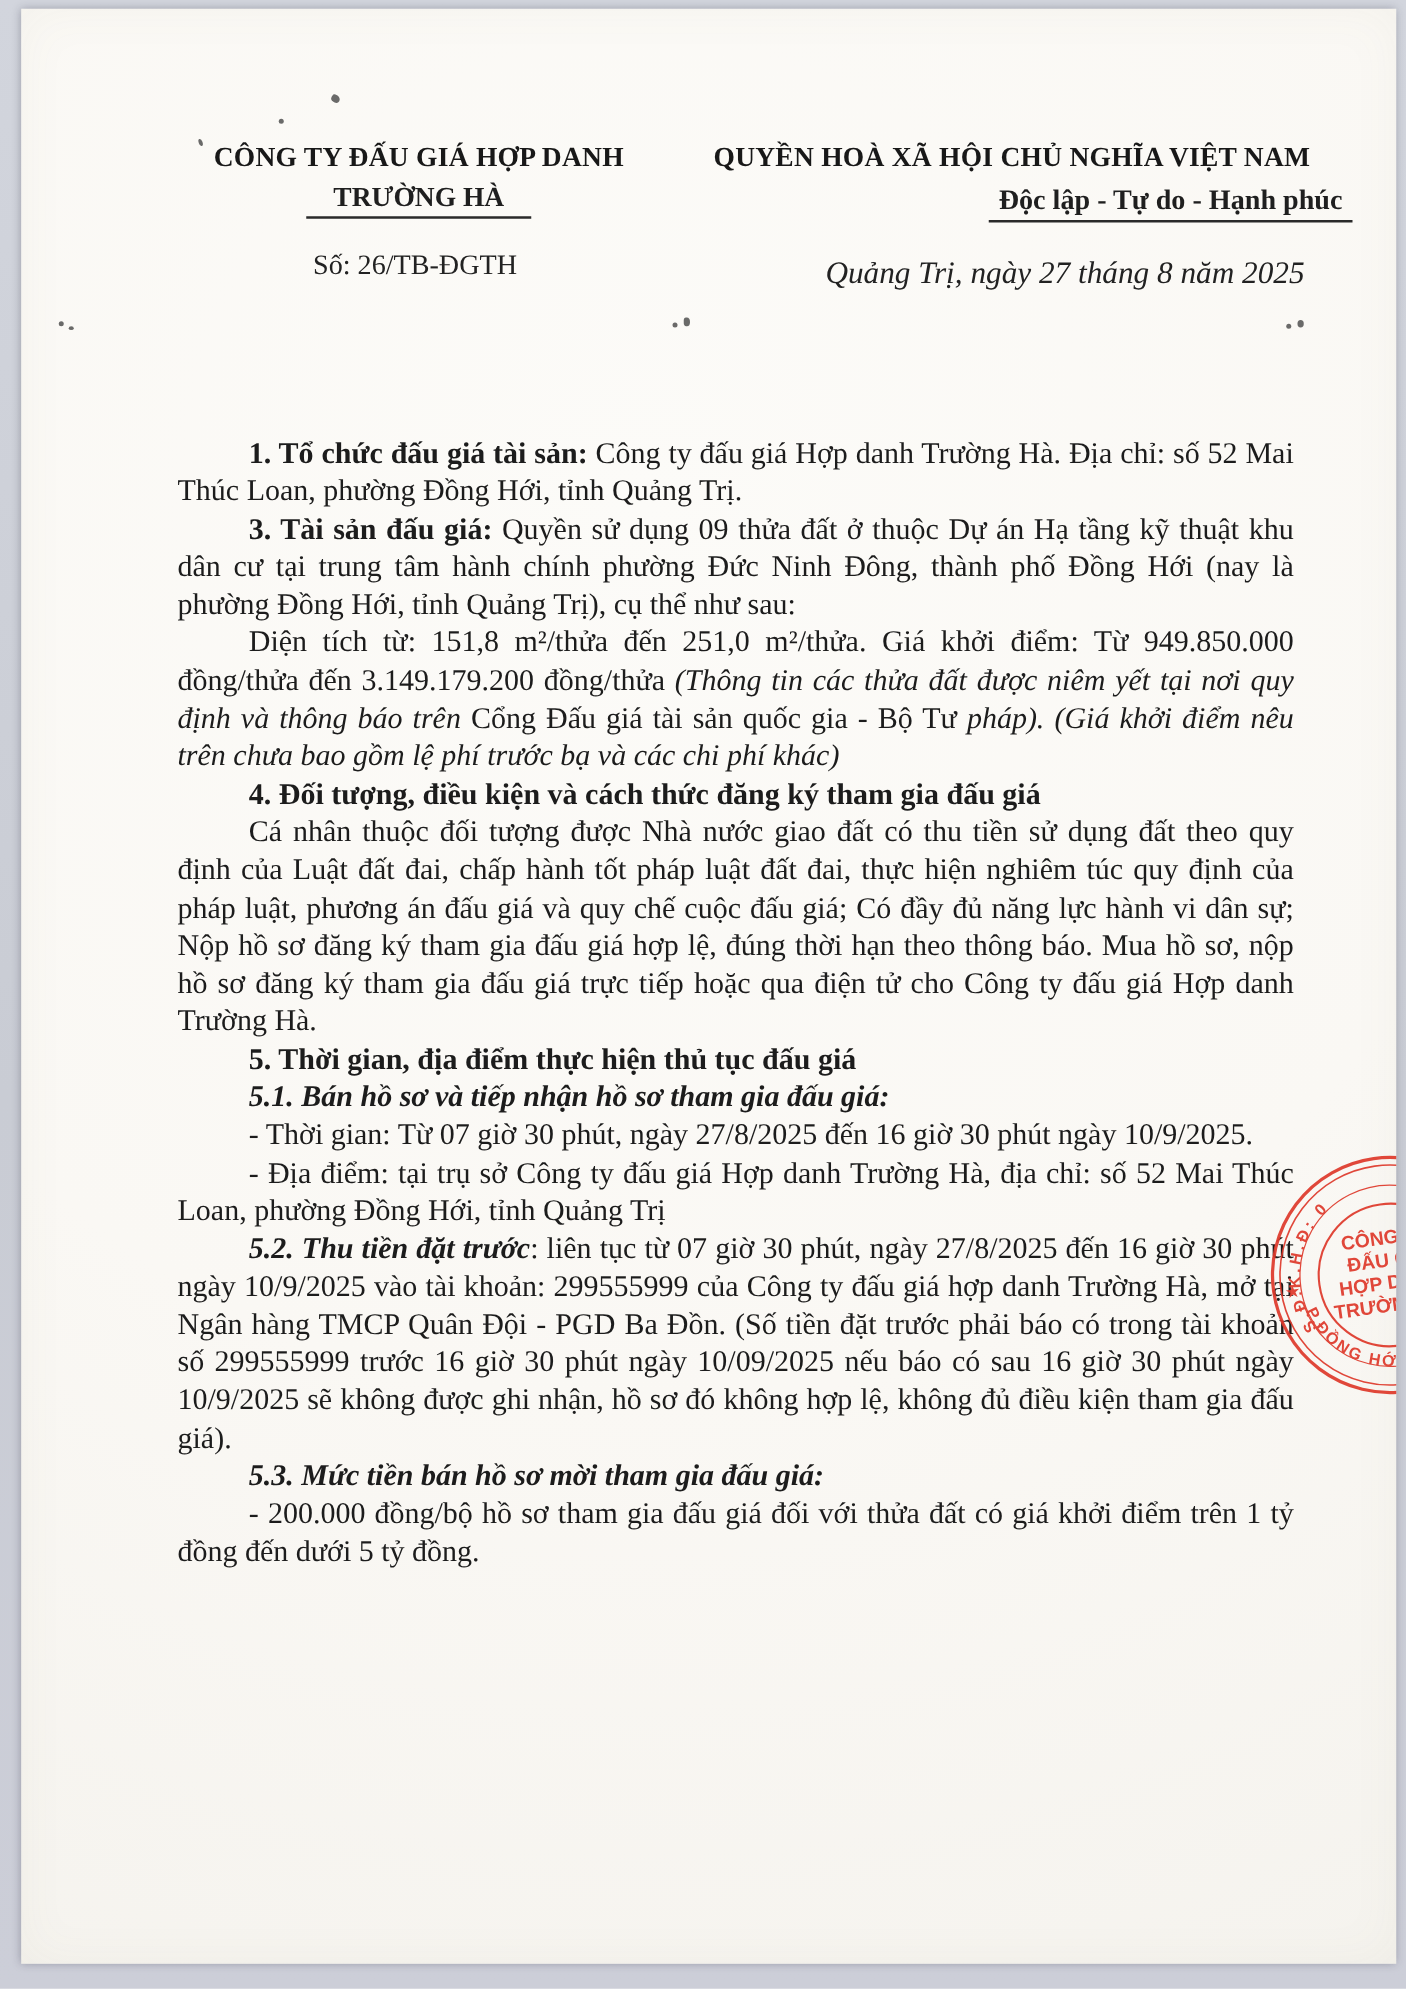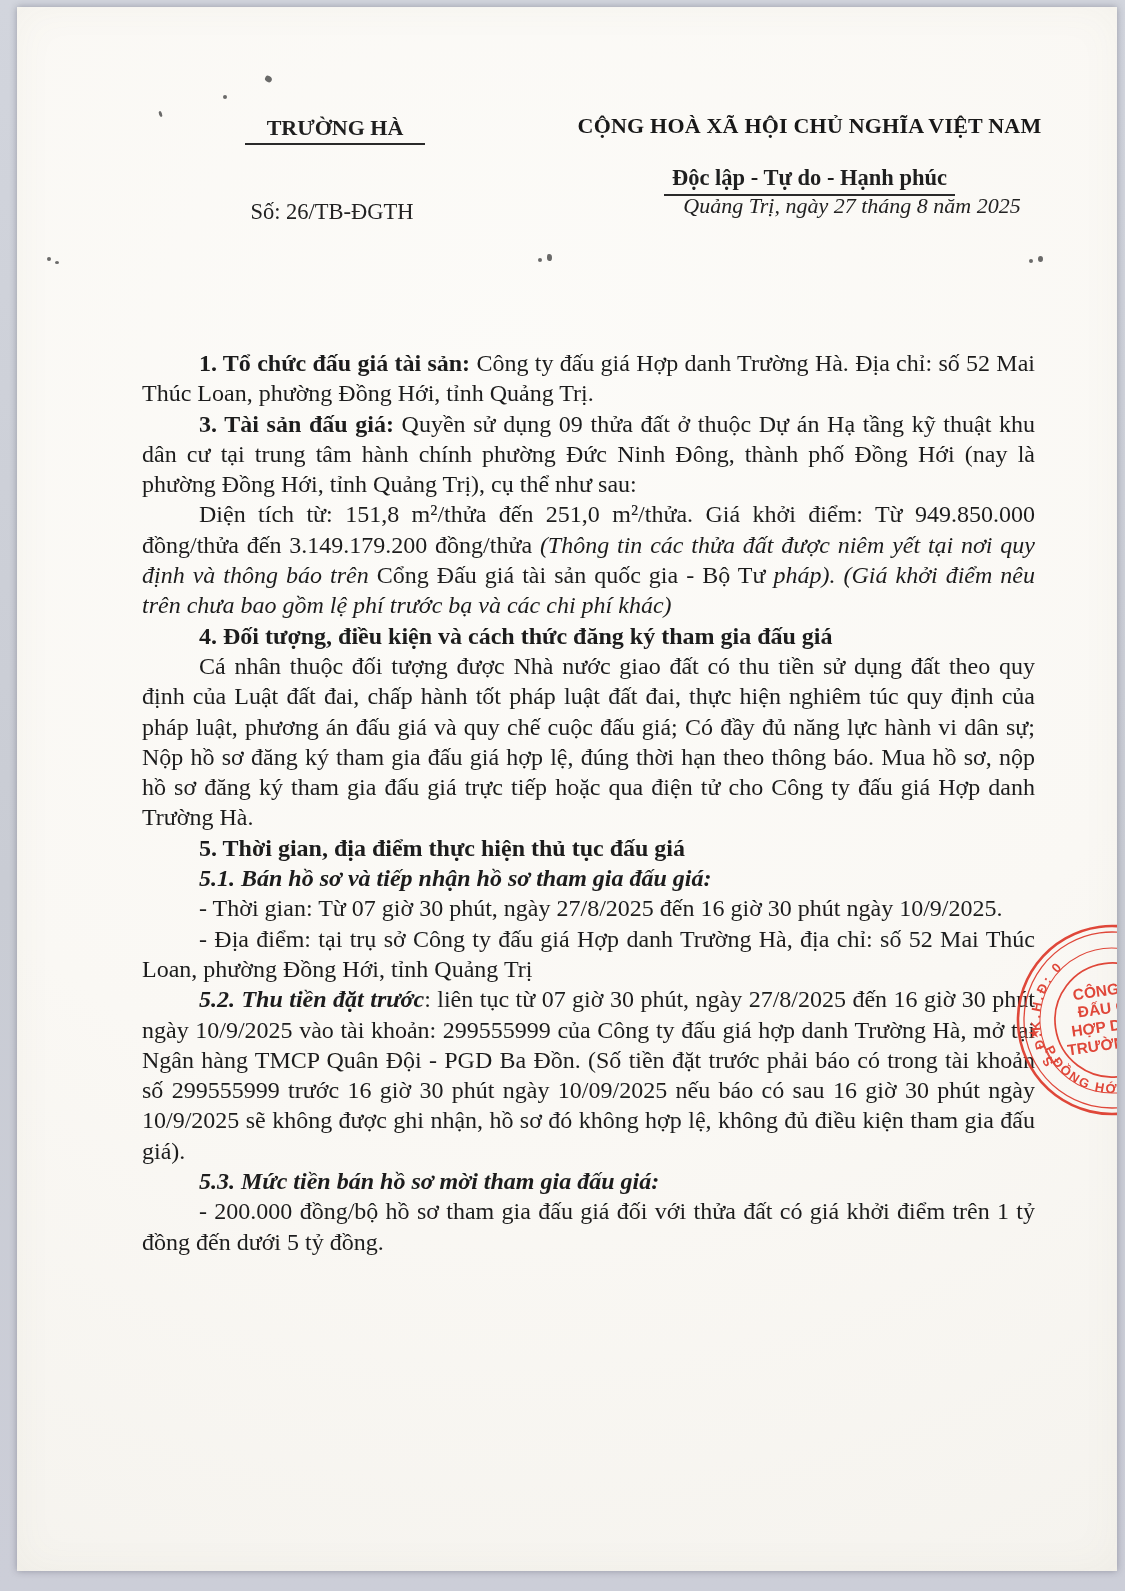--- a/index.html
+++ b/index.html
@@ -14,24 +14,24 @@
     background:radial-gradient(circle at 45% 25%, #fcfbf8 0%, #faf8f4 55%, #f5f3ee 100%);
     box-shadow:0 0 7px rgba(40,40,60,.35), inset 0 0 40px rgba(120,110,80,.05);
     overflow:hidden;
   }
   
   .hdr-left{position:absolute;top:104px;left:108px;width:420px;text-align:center;}
   .hdr-right{position:absolute;top:104px;left:520px;width:545px;text-align:center;}
   .hl1,.hr1{font-weight:bold;font-size:22px;line-height:30px;letter-spacing:.2px;color:#181818;}
   .hl2{font-weight:bold;font-size:22px;line-height:30px;margin-top:2px;}
   .hl2 span{border-bottom:2px solid #2a2a2a;padding:0 22px 3px;}
-  .hr2{font-weight:bold;font-size:22.5px;line-height:32px;margin-top:21px;}
+  .hr2{font-weight:bold;font-size:22.5px;line-height:32px;margin-top:3px;text-align:right;}
   .hr2 span{border-bottom:2px solid #2a2a2a;padding:0 8px 4px;}
   .so-line{position:absolute;top:192px;left:150px;width:330px;text-align:center;font-size:22.5px;color:#222;}
-  .date-line{position:absolute;top:186px;left:620px;width:430px;text-align:center;font-style:italic;font-size:22px;color:#222;}
+  .date-line{position:absolute;top:198px;left:620px;width:430px;text-align:center;font-style:italic;font-size:25px;color:#222;}
   
   .doc-title{position:absolute;top:266px;left:70px;width:1030px;text-align:center;
     font-weight:bold;font-size:23.5px;letter-spacing:.3px;color:#151515;}
   
   .doc-body{position:absolute;top:341px;left:125px;width:893px;
     font-size:24px;line-height:30.3px;color:#1c1c1c;}
   .para{margin:0;text-indent:57px;text-align:justify;}
   .b{font-weight:bold;}
   .i{font-style:italic;}
   .bi{font-weight:bold;font-style:italic;}
@@ -40,24 +40,25 @@
   .stamp{position:absolute;left:980px;top:898px;width:230px;height:230px;opacity:.93;}
   
   .speck{position:absolute;background:#3a3a3a;border-radius:50%;opacity:.75;}
 </style>
 </head>
 <body>
 
 <div class="page">
 
   <div class="hdr-left">
+    <div class="hl1">CÔNG TY ĐẤU GIÁ HỢP DANH</div>
     <div class="hl2"><span>TRƯỜNG HÀ</span></div>
   </div>
   <div class="hdr-right">
-    <div class="hr1">CỘNG HOÀ XÃ HỘI CHỦ NGHĨA VIỆT NAM</div>
+    <div class="hr1">QUYỀN HOÀ XÃ HỘI CHỦ NGHĨA VIỆT NAM</div>
     <div class="hr2"><span>Độc lập - Tự do - Hạnh phúc</span></div>
   </div>
   <div class="so-line">Số: 26/TB-ĐGTH</div>
   <div class="date-line">Quảng Trị, ngày 27  tháng 8 năm 2025</div>
 
 
   <div class="doc-body">
       <p class="para"><span class="b">1. Tổ chức đấu giá tài sản: </span><span class="n">Công ty đấu giá Hợp danh Trường Hà. Địa chỉ: số 52 Mai Thúc Loan, phường Đồng Hới, tỉnh Quảng Trị.</span></p>
       <p class="para"><span class="b">3. Tài sản đấu giá: </span><span class="n">Quyền sử dụng 09 thửa đất ở thuộc Dự án Hạ tầng kỹ thuật khu dân cư tại trung tâm hành chính phường Đức Ninh Đông, thành phố Đồng Hới (nay là phường Đồng Hới, tỉnh Quảng Trị), cụ thể như sau:</span></p>
       <p class="para"><span class="n">Diện tích từ: 151,8 m²/thửa đến 251,0 m²/thửa. Giá khởi điểm: Từ 949.850.000 đồng/thửa đến 3.149.179.200 đồng/thửa </span><span class="i">(Thông tin các thửa đất được niêm yết tại nơi quy định và thông báo trên </span><span class="n">Cổng Đấu giá tài sản quốc gia - Bộ Tư </span><span class="i">pháp). (Giá khởi điểm nêu trên chưa bao gồm lệ phí trước bạ và các chi phí khác)</span></p>

